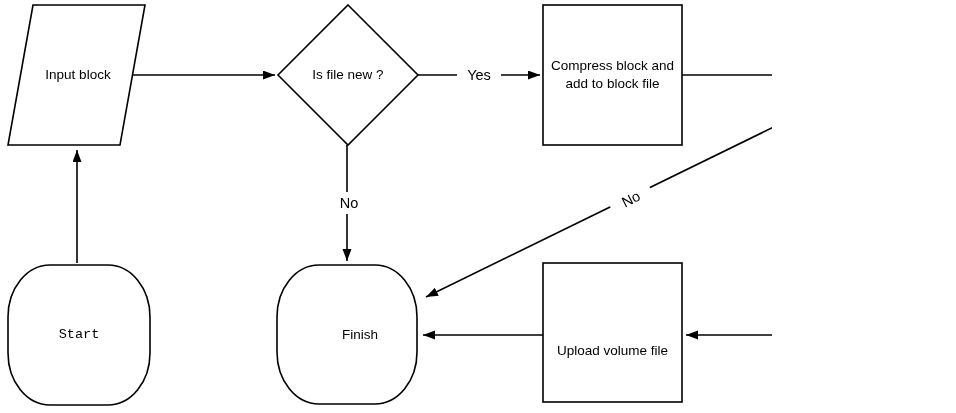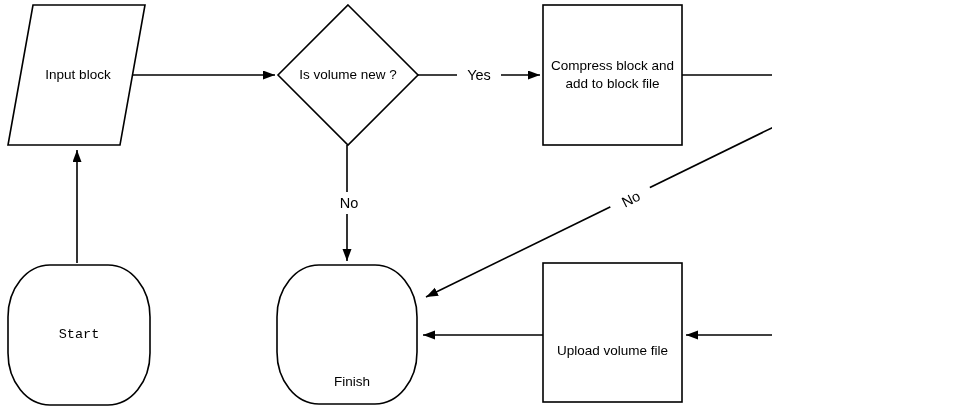--- a/index.html
+++ b/index.html
@@ -76,24 +76,24 @@
       <rect x="543" y="5" width="139" height="140"></rect>
       <polygon points="879,5 948,75 879,143 810,75"></polygon>
       <rect x="8" y="265" width="142" height="140" rx="42" ry="52"></rect>
       <rect x="277" y="265" width="140" height="139" rx="42" ry="52"></rect>
       <rect x="543" y="263" width="139" height="139"></rect>
       <rect x="808" y="266" width="140" height="136"></rect>
     </g>
   </svg>
 
   <div class="node-label" style="left:22px; top:60px; width:112px; height:30px;">Input block</div>
-  <div class="node-label" style="left:288px; top:60px; width:120px; height:30px;">Is volume new ?</div>
+  <div class="node-label" style="left:288px; top:60px; width:120px; height:30px;">Is file new ?</div>
   <div class="node-label" style="left:546px; top:48px; width:133px; height:54px;">Compress block and add to block file</div>
   <div class="node-label" style="left:20px; top:320px; width:118px; height:30px;font-family:Liberation Mono, monospace;">Start</div>
-  <div class="node-label" style="left:292px; top:320px; width:120px; height:30px;margin-top:47px;">Finish</div>
+  <div class="node-label" style="left:300px; top:320px; width:120px; height:30px;">Finish</div>
   <div class="node-label" style="left:546px; top:336px; width:133px; height:30px;">Upload volume file</div>
 
   <div class="edge-label" style="left:457px; top:64px; width:38px; height:22px;">Yes</div>
   <div class="edge-label" style="left:330px; top:192px; width:32px; height:22px;">No</div>
   <div class="edge-label" style="left:857px; top:195px; width:38px; height:22px;">Yes</div>
   <div class="edge-label rotated" style="left:609px; top:188px; width:38px; height:22px;">No</div>
 
 </div>
 
 </body></html>

